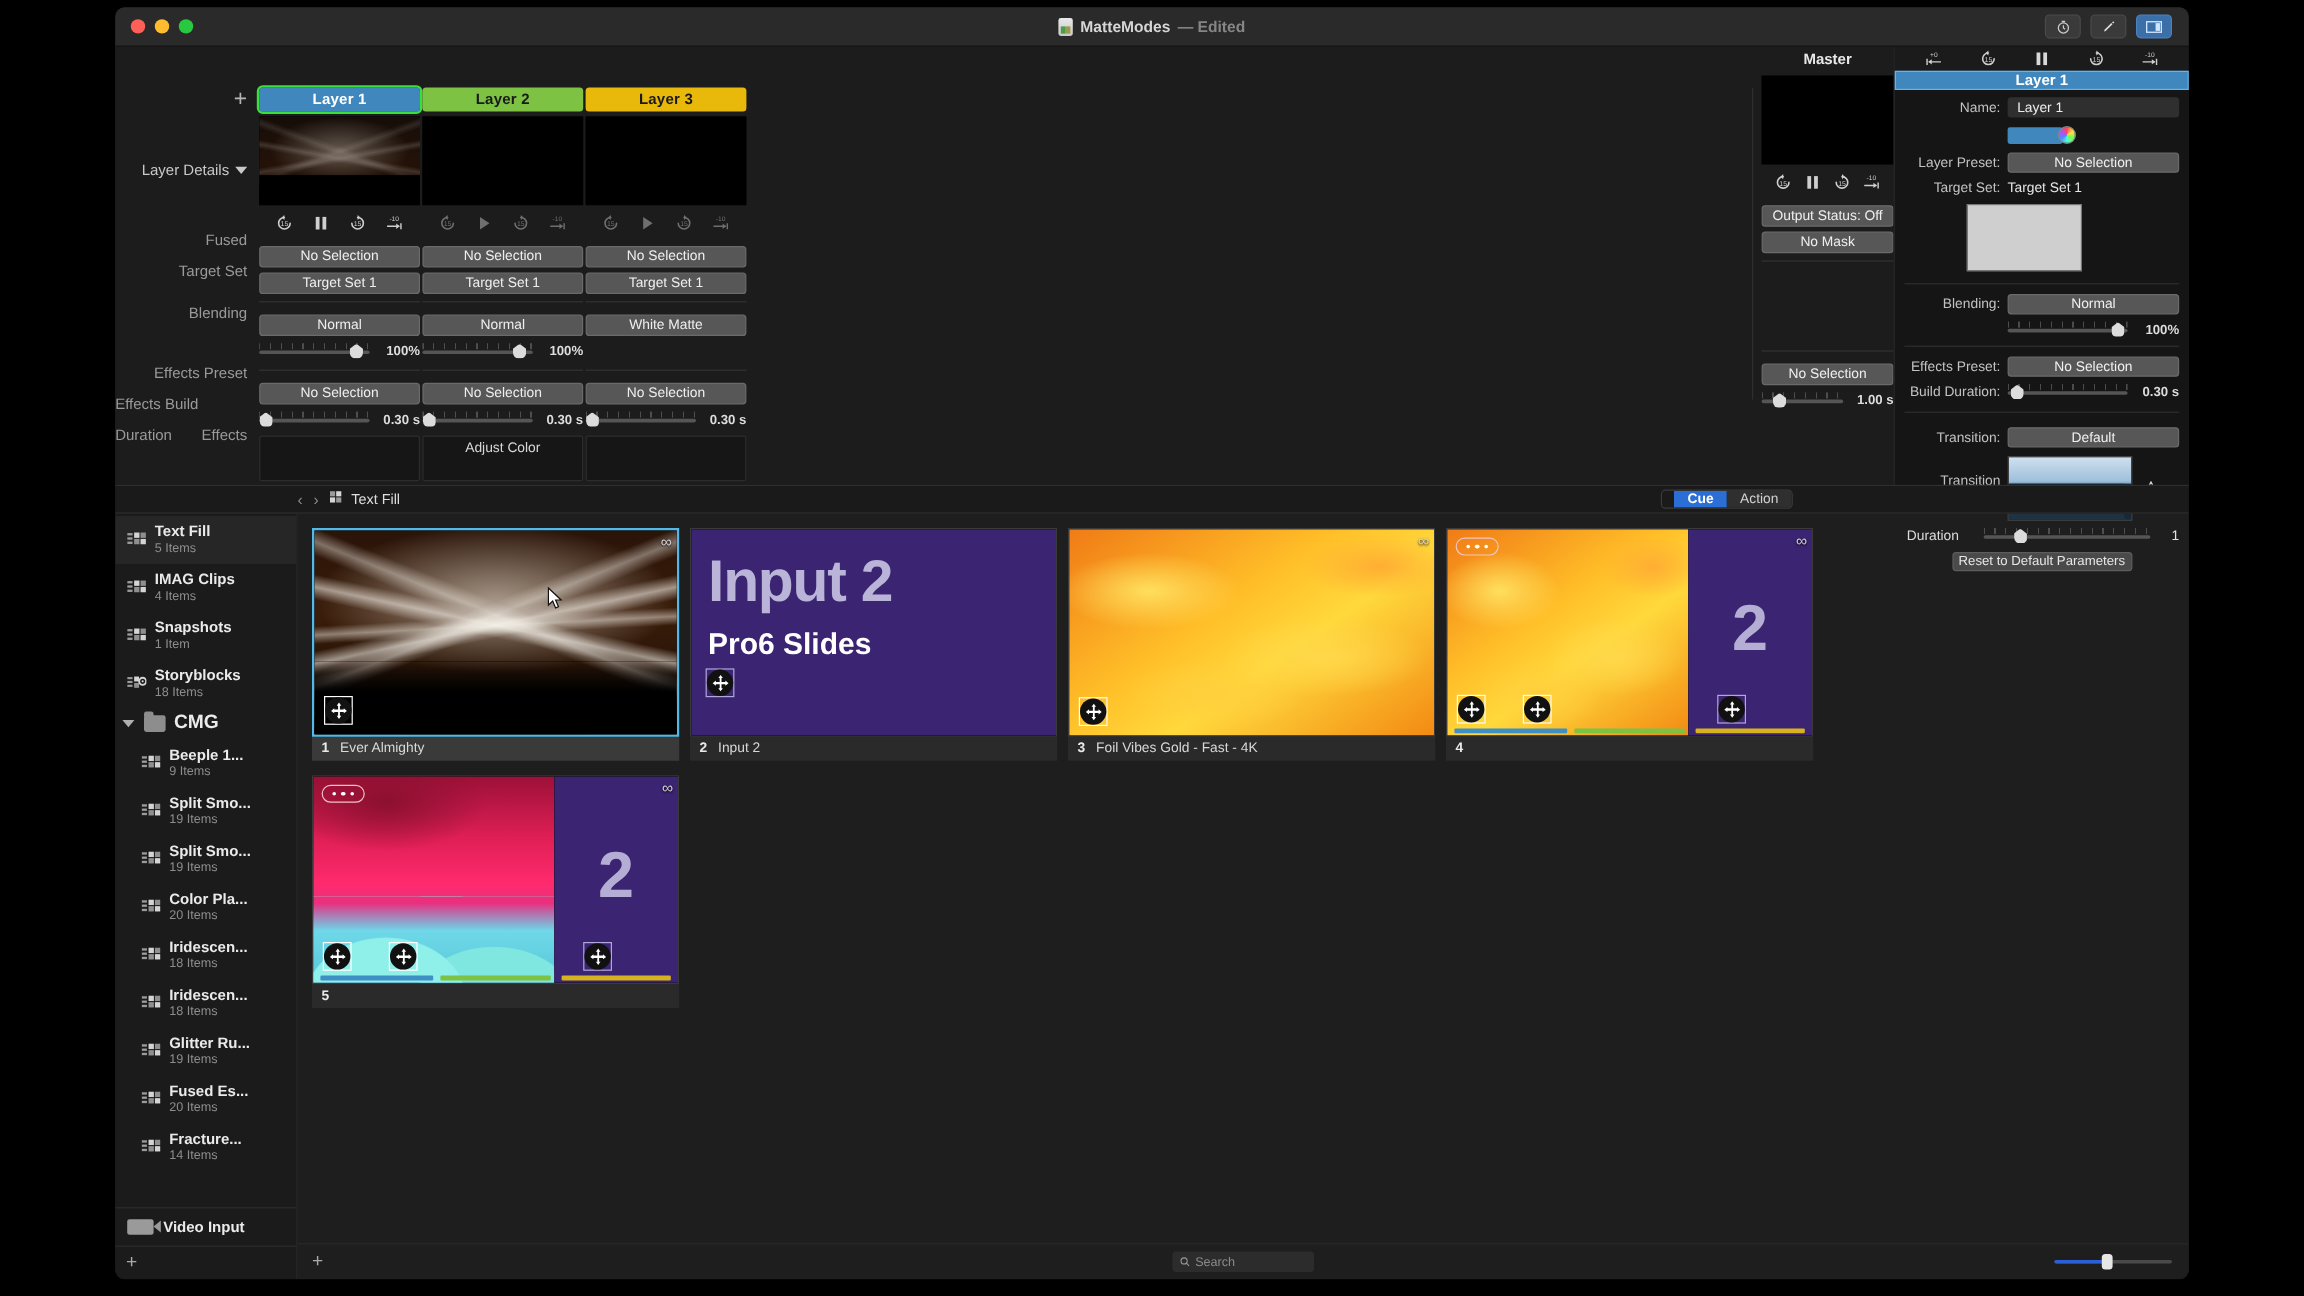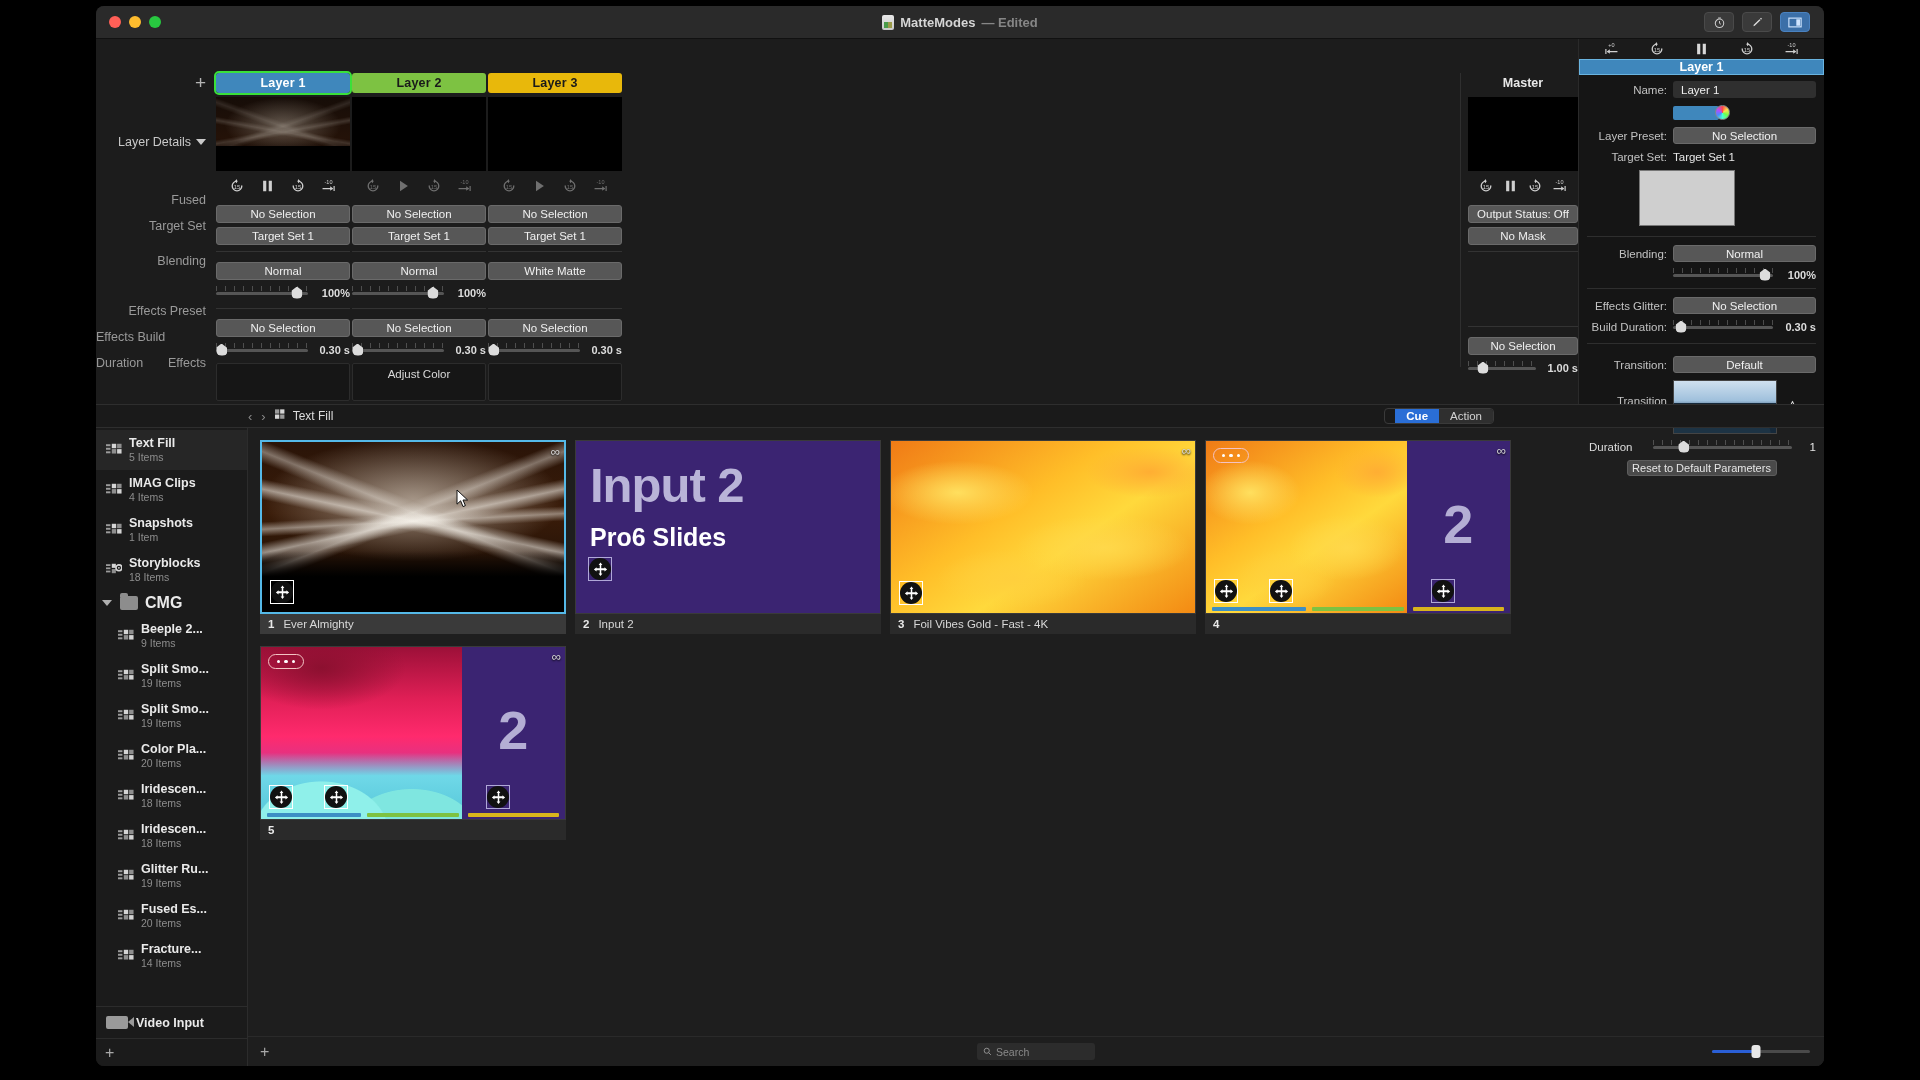--- a/index.html
+++ b/index.html
@@ -109,21 +109,21 @@
   .knob{ width:11px;height:12px;background:#dcdcdc;border-radius:2px 2px 5px 5px;
     position:absolute;top:-5px;transform:translateX(-50%);
     clip-path:polygon(50% 0,100% 35%,100% 100%,0 100%,0 35%);}
   .sval{ font-size:11px;color:#ddd;font-weight:700;min-width:38px;text-align:right;}
   .effects-box{ height:38px; margin-top:4px; background:#161616; border:1px solid #2c2c2c;
     border-radius:2px; display:flex;align-items:flex-start;justify-content:center;padding-top:4px;
     font-size:11.5px;color:#d8d8d8;}
 
   
   .master-col{
-    position:absolute; right:246px; top:0; width:110px; padding-top:34px;
+    position:absolute; right:246px; top:0; width:110px; 
     display:flex;flex-direction:column;
   }
   .master-title{ height:20px;display:flex;align-items:center;justify-content:center;
     font-size:12.5px;font-weight:700;color:#e8e8e8;}
   .master-sep{position:absolute;left:-8px;top:34px;bottom:10px;width:1px;background:#2f2f2f;}
 
   
   .preview-panel{
     position:absolute; right:0; top:0; width:246px; bottom:0; background:#151515;
     border-left:1px solid #2a2a2a; display:flex;flex-direction:column;
@@ -638,21 +638,21 @@
           <div class="insp-val" style="display:flex;align-items:center;gap:5px">
             <div class="track">
                   <div class="ticks"></div>
                   <div class="knob" style="left:92%"></div>
                 </div>
             <div class="sval">100%</div>
           </div>
         </div>
         <div class="ins-sep"></div>
         <div class="insp-row">
-          <div class="insp-lab">Effects Glitter:</div>
+          <div class="insp-lab">Effects Preset:</div>
           <div class="insp-val">
                 <div class="insp-btn">No Selection</div>
               </div>
         </div>
         <div class="insp-row">
           <div class="insp-lab">Build Duration:</div>
           <div class="insp-val" style="display:flex;align-items:center;gap:5px">
             <div class="track">
                   <div class="ticks"></div>
                   <div class="knob" style="left:8%"></div>
@@ -788,21 +788,21 @@
               <span class="pl-icon"><svg width="16" height="14" viewBox="0 0 18 15">
                   <rect x="0" y="1" width="5" height="2.2" fill="#9b9b9b"></rect>
                   <rect x="0" y="5" width="5" height="2.2" fill="#9b9b9b"></rect>
                   <rect x="0" y="9" width="5" height="2.2" fill="#9b9b9b"></rect>
                   <rect x="6.5" y="0.5" width="5" height="5" fill="#d4d4d4"></rect>
                   <rect x="12.5" y="0.5" width="5" height="5" fill="#8f8f8f"></rect>
                   <rect x="6.5" y="6.5" width="5" height="5" fill="#8f8f8f"></rect>
                   <rect x="12.5" y="6.5" width="5" height="5" fill="#d4d4d4"></rect>
                 </svg></span>
               <span class="pl-txt">
-                <span class="pl-name">Beeple 2...</span>
+                <span class="pl-name">Beeple 1...</span>
                 <span class="pl-count">9 Items</span>
               </span>
             </div>
             <div class="pl-item indent">
               <span class="pl-icon"><svg width="16" height="14" viewBox="0 0 18 15">
                   <rect x="0" y="1" width="5" height="2.2" fill="#9b9b9b"></rect>
                   <rect x="0" y="5" width="5" height="2.2" fill="#9b9b9b"></rect>
                   <rect x="0" y="9" width="5" height="2.2" fill="#9b9b9b"></rect>
                   <rect x="6.5" y="0.5" width="5" height="5" fill="#d4d4d4"></rect>
                   <rect x="12.5" y="0.5" width="5" height="5" fill="#8f8f8f"></rect>

